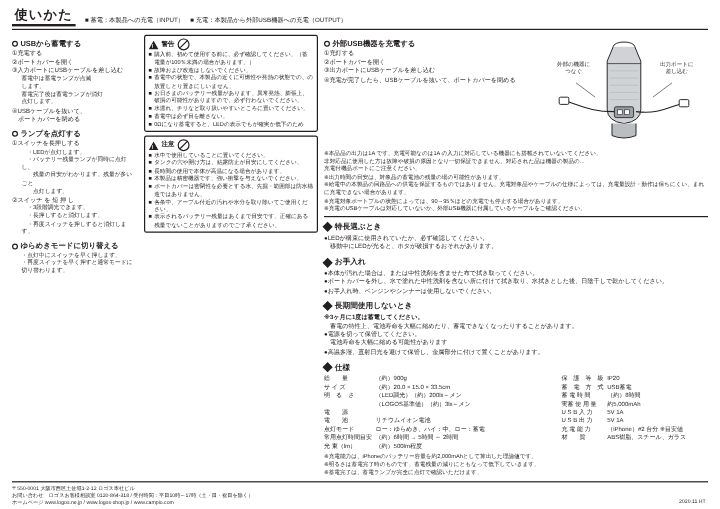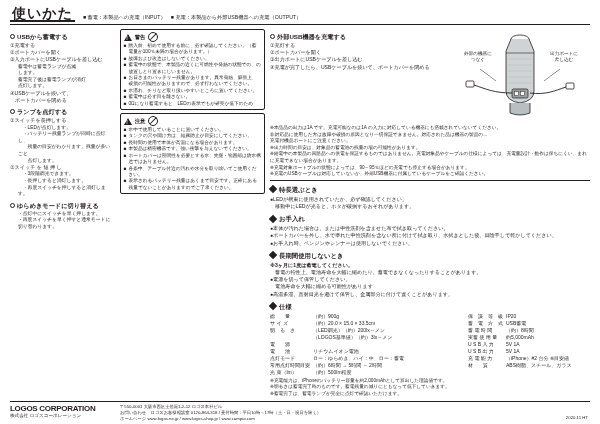--- a/index.html
+++ b/index.html
@@ -17,21 +17,21 @@
     padding:8px 10px 4px 10px;
   }
   
   .hdr{
     display:flex;align-items:flex-end;gap:8px;
     border-bottom:1px solid #231f20;
     padding-bottom:2px;
     margin-bottom:4px;
   }
   .hdr-title{
-    font-size:14px;font-weight:bold;letter-spacing:1px;
+    font-size:11px;font-weight:bold;letter-spacing:1px;
     border-bottom:2px solid #231f20;
     padding:0 2px 1px 2px;
     line-height:11px;
   }
   .hdr-legend{
     font-size:5.2px;line-height:7px;
     padding-bottom:1px;
     white-space:nowrap;
   }
   
@@ -376,24 +376,20 @@
       </tbody>
         </table>
 
       <div class="note" style="margin-top:2px;">※充電能力は、iPhoneのバッテリー容量を約2,000mAhとして算出した理論値です。</div>
       <div class="note">※明るさは蓄電完了時のものです。蓄電残量の減りにともなって低下していきます。</div>
       <div class="note">※蓄電完了は、蓄電ランプが完全に点灯で確認いただけます。</div>
     </div>
   </div>
 
   <div class="footer">
-    <div class="logo">
-      <span>LOGOS CORPORATION</span>
-      <div class="sub2">株式会社 ロゴスコーポレーション</div>
-    </div>
     <div>
       <div class="foot-txt">〒550-0001 大阪市西区土佐堀1-2-12 ロゴス本社ビル</div>
       <div class="foot-txt">お問い合わせ　ロゴスお客様相談室  0120-864-318 / 受付時間：平日10時～17時（土・日・祝日を除く）</div>
       <div class="foot-txt">ホームページ  www.logos.ne.jp  /  www.logos-shop.jp  /  www.campio.com</div>
     </div>
   </div>
   <div class="date">2020.11 HT</div>
 </div>
 
 </body></html>

